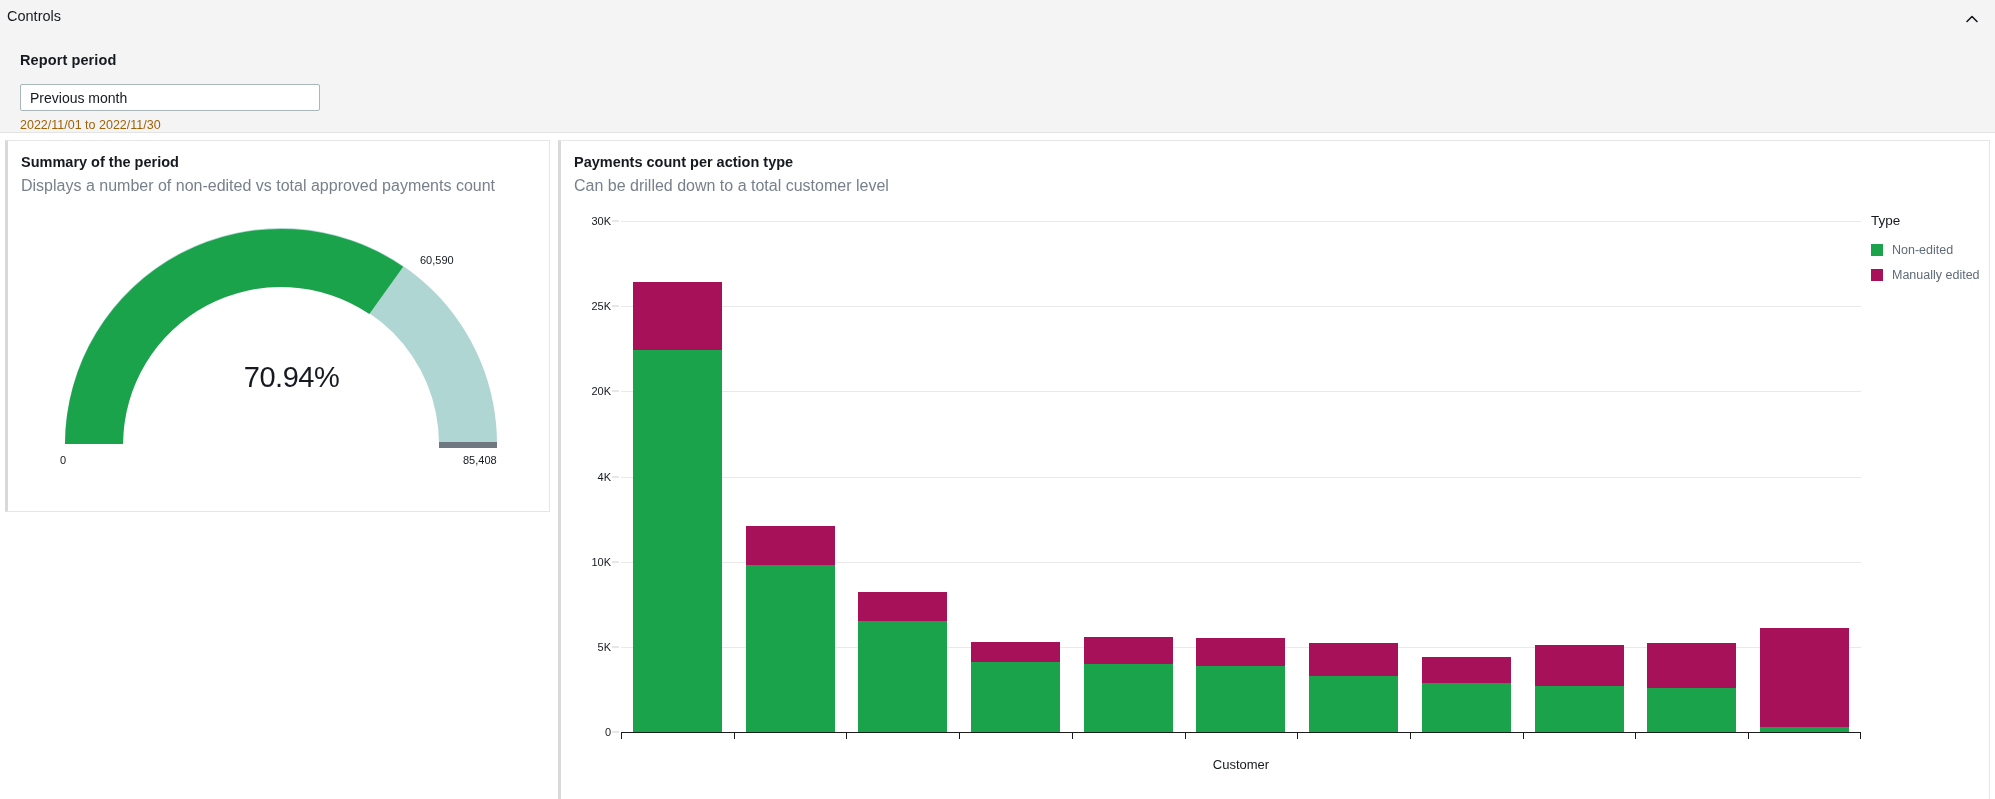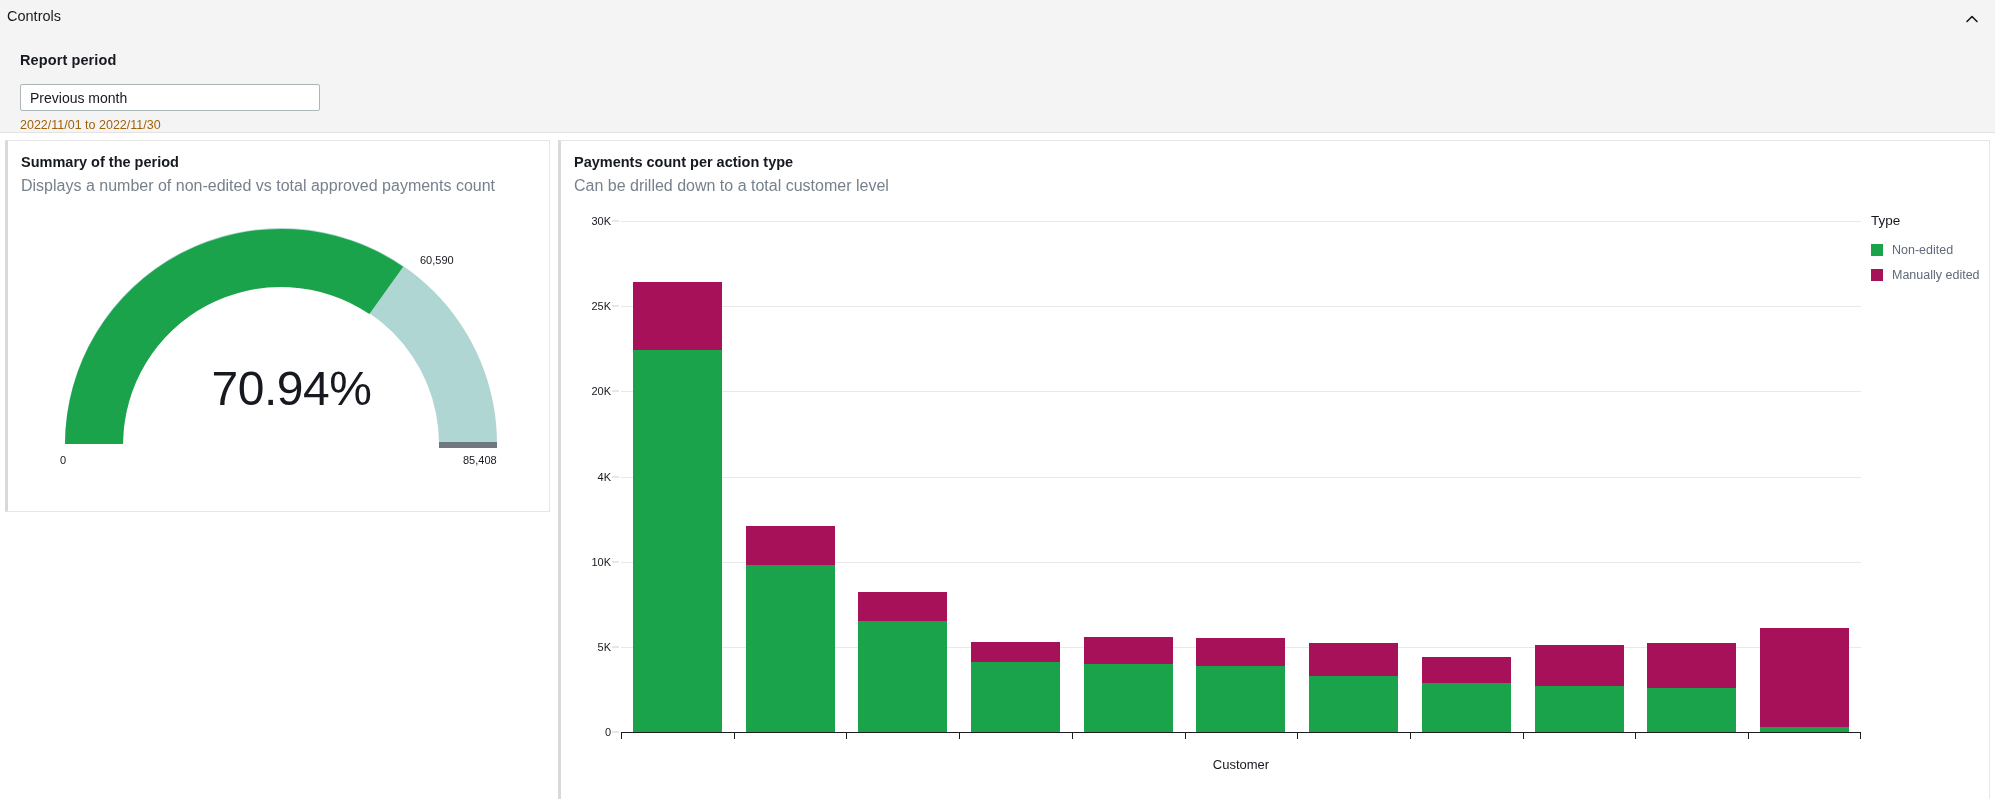--- a/index.html
+++ b/index.html
@@ -63,21 +63,21 @@
   .panel-sub {
     position:absolute; left:13px; top:36px;
     font-size:16px; color:#77818c;
   }
 
   
   .gauge-wrap { position:absolute; left:0; top:55px; width:100%; height:300px; }
   .gauge-value {
     position:absolute; left:0; top:165px; width:545px;
     text-align:center;
-    font-size:48px; color:#16191f; font-weight:400;
+    font-size:29px; color:#16191f; font-weight:400;
     letter-spacing:-0.5px;
     padding-left:22px;
   }
   .gauge-lbl { position:absolute; font-size:11px; color:#16191f; }
   .gauge-lbl-min { left:52px; top:258px; }
   .gauge-lbl-max { left:455px; top:258px; }
   .gauge-lbl-val { left:412px; top:58px; }
 
   
   .chart-area { position:absolute; left:0; top:60px; width:100%; height:590px; }

